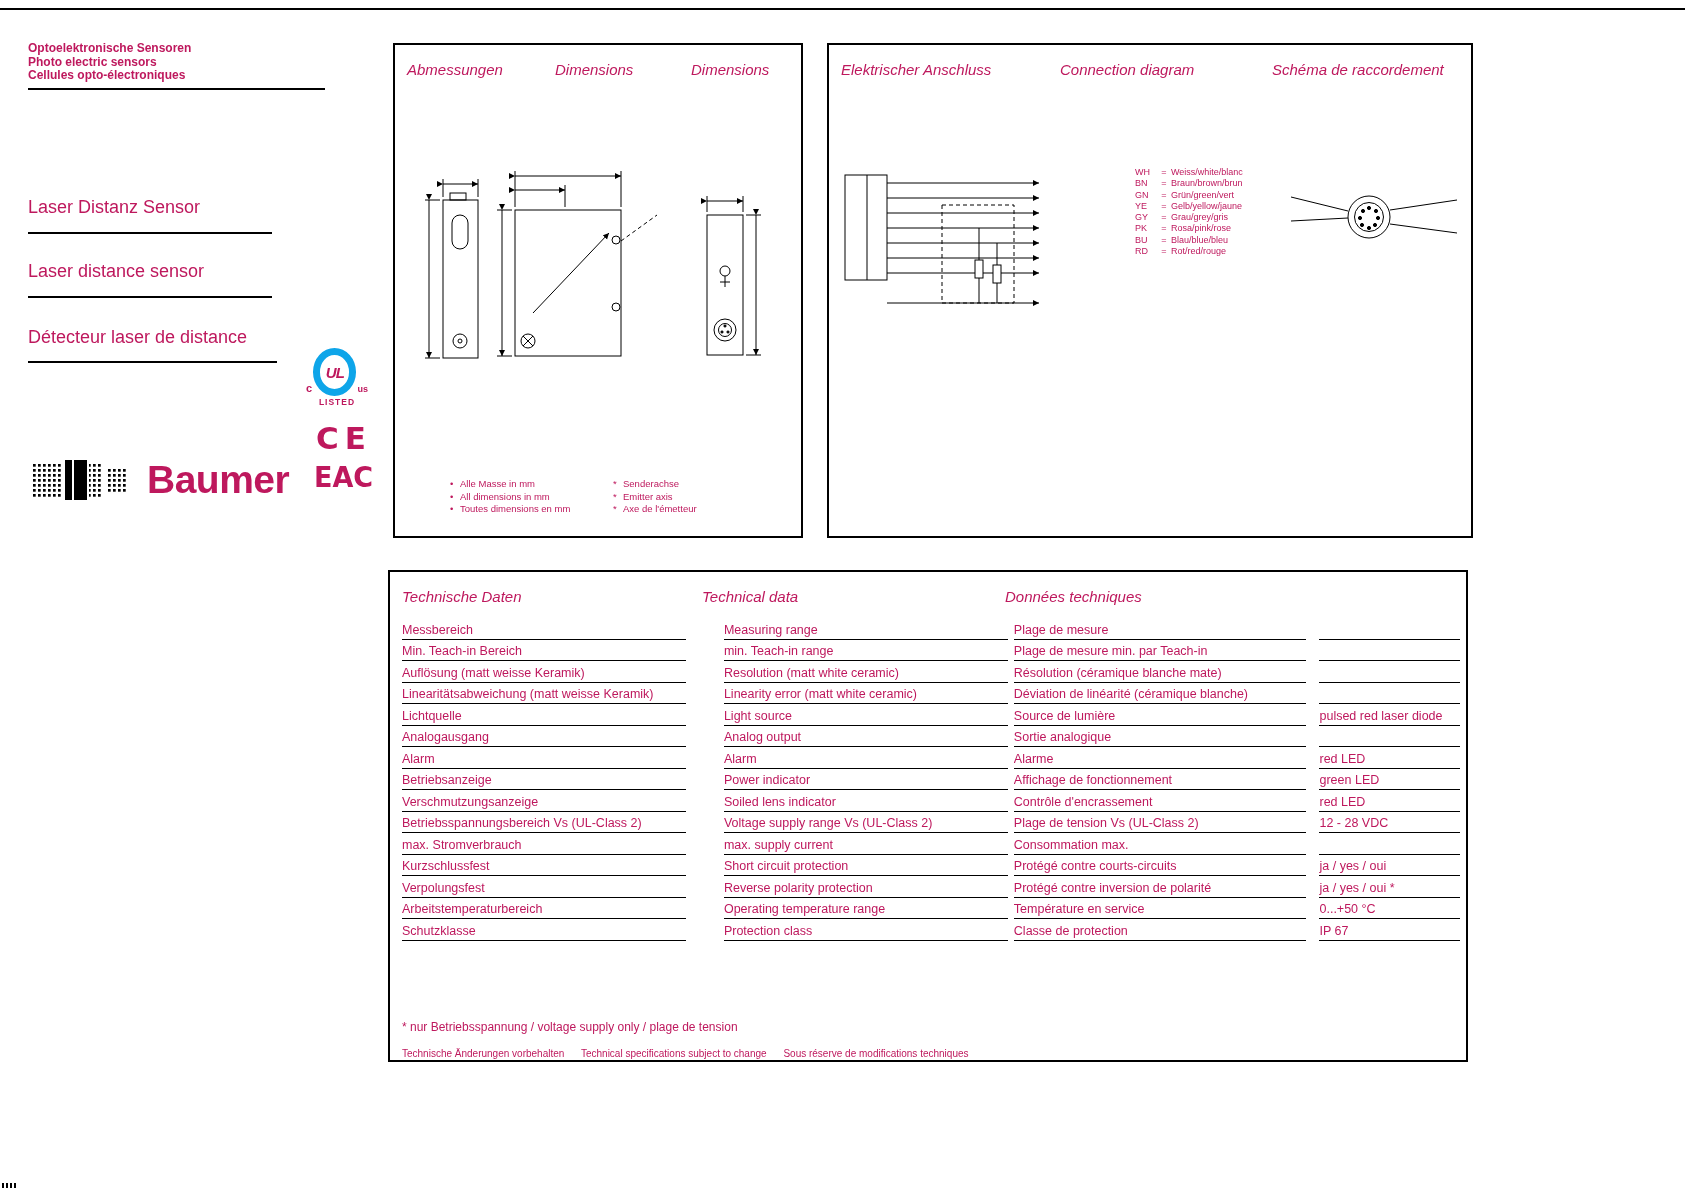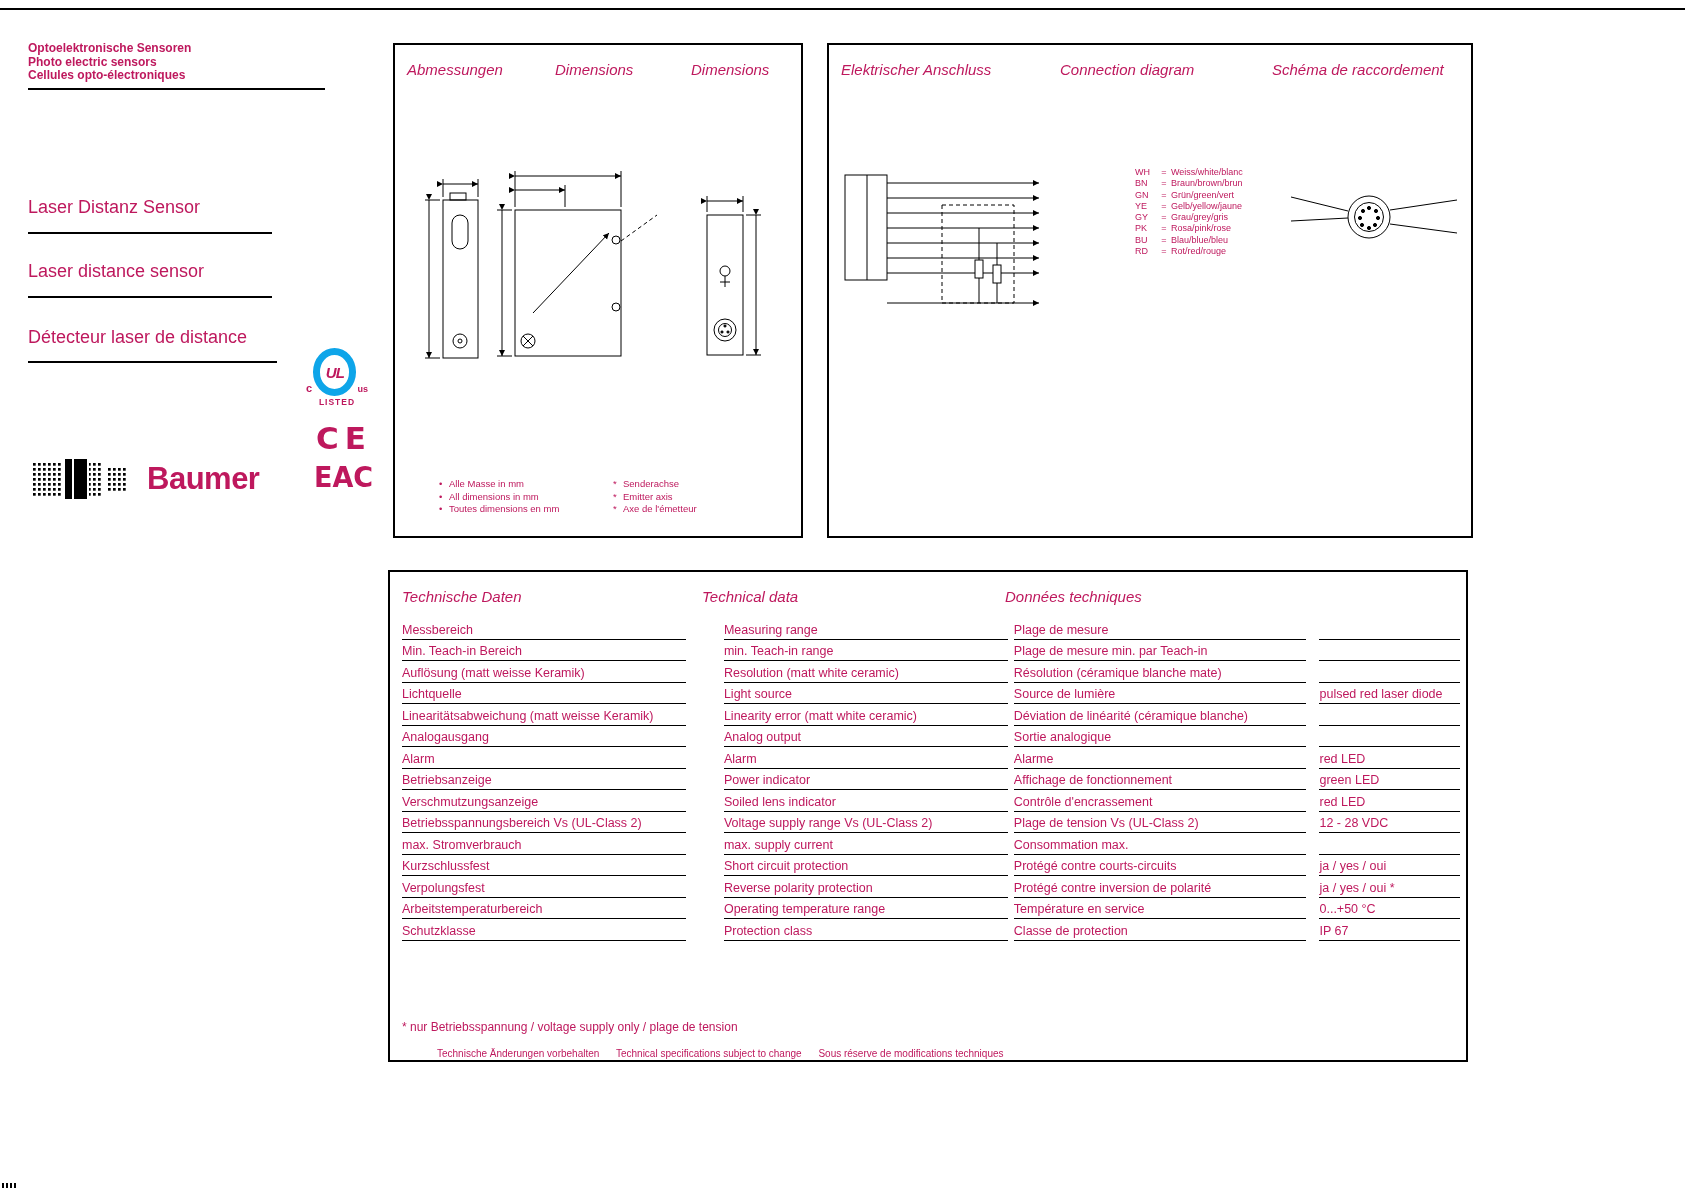--- a/index.html
+++ b/index.html
@@ -32,52 +32,52 @@
   .ul-core{font-weight:bold; font-style:italic; font-size:15px; letter-spacing:-1px;}
   .ul-us{font-size:9px; font-weight:bold; margin-bottom:2px;}
   .ul-listed{font-size:8.5px; font-weight:bold; letter-spacing:1px; margin-top:1px;}
   .ce-mark{left:316px; top:420px; font-size:31px; font-weight:bold; letter-spacing:6px;
     font-family:"DejaVu Sans", sans-serif;}
   .eac-mark{left:314px; top:460px; font-size:27px; font-weight:900; letter-spacing:0px;
     font-family:"DejaVu Sans", sans-serif; transform:scaleY(1.08); transform-origin:top left;}
 
   
   .brand{left:33px; top:458px; display:flex; align-items:center; gap:14px;}
-  .brand-name{font-size:31px; font-weight:bold; letter-spacing:-0.5px;}
+  .brand-name{font-size:39px; font-weight:bold; letter-spacing:-0.5px;}
 
   
   .box{border:2px solid #000; background:#fff; box-sizing:border-box;}
   .dimensions-box{left:385px; top:43px; width:410px; height:495px;margin-left:8px;}
   .connection-box{left:827px; top:43px; width:646px; height:495px;}
   .tech-box{left:388px; top:570px; width:1080px; height:492px;}
   .box-title{position:absolute; top:16px; font-style:italic; font-size:15px; white-space:nowrap;}
 
   
   .dim-notes{position:absolute; top:433px; font-size:9.5px; line-height:12.5px;}
   .dim-notes .marker{display:inline-block; width:10px;}
-  .dim-notes-left{left:44px;}
+  .dim-notes-left{left:55px;}
   .dim-notes-right{left:218px;}
 
   
   .wire-legend{position:absolute; left:306px; top:122px; font-size:9px; line-height:11.3px;}
   .wire-row{display:flex; white-space:nowrap;}
   .wire-code{width:22px;}
   .wire-eq{width:14px; text-align:center;}
 
   
   .tech-table{position:absolute; left:12px; top:46px; width:1058px;}
   .tech-row{display:flex; height:21.5px;}
   .cell{box-sizing:border-box; border-bottom:1px solid #000; display:flex; align-items:flex-end;
     padding-bottom:2px; font-size:12.5px; white-space:nowrap; overflow:hidden;}
   .c-de{width:293px; margin-right:6px;}
   .c-en{width:293px; margin-right:6px;margin-left:32px;}
   .c-fr{width:302px; margin-right:13px;}
   .c-val{width:145px;}
   .tech-footnote{position:absolute; left:12px; top:448px; font-size:12px;}
-  .tech-legal{position:absolute; left:12px; top:476px; font-size:10px;margin-left:35px;}
+  .tech-legal{position:absolute; left:12px; top:476px; font-size:10px;}
   .tech-legal span{margin-right:14px;}
 
   svg{display:block;}
   .lineart{stroke:#000; fill:none; stroke-width:1;}
 </style>
 </head>
 <body>
 
 <div class="page">
 
@@ -324,31 +324,31 @@
   </div>
 
   <div class="tech-row">
     <div class="cell c-de cell-de">Auflösung (matt weisse Keramik)</div>
     <div class="cell c-en cell-en">Resolution (matt white ceramic)</div>
     <div class="cell c-fr cell-fr">Résolution (céramique blanche mate)</div>
     <div class="cell c-val cell-value"></div>
   </div>
 
   <div class="tech-row">
+    <div class="cell c-de cell-de">Linearitätsabweichung (matt weisse Keramik)</div>
+    <div class="cell c-en cell-en">Linearity error (matt white ceramic)</div>
+    <div class="cell c-fr cell-fr">Déviation de linéarité (céramique blanche)</div>
+    <div class="cell c-val cell-value"></div>
+  </div>
+
+  <div class="tech-row">
     <div class="cell c-de cell-de">Lichtquelle</div>
     <div class="cell c-en cell-en">Light source</div>
     <div class="cell c-fr cell-fr">Source de lumière</div>
     <div class="cell c-val cell-value">pulsed red laser diode</div>
-  </div>
-
-  <div class="tech-row">
-    <div class="cell c-de cell-de">Linearitätsabweichung (matt weisse Keramik)</div>
-    <div class="cell c-en cell-en">Linearity error (matt white ceramic)</div>
-    <div class="cell c-fr cell-fr">Déviation de linéarité (céramique blanche)</div>
-    <div class="cell c-val cell-value"></div>
   </div>
 
 
   <div class="tech-row">
     <div class="cell c-de cell-de">Analogausgang</div>
     <div class="cell c-en cell-en">Analog output</div>
     <div class="cell c-fr cell-fr">Sortie analogique</div>
     <div class="cell c-val cell-value"></div>
   </div>
 

